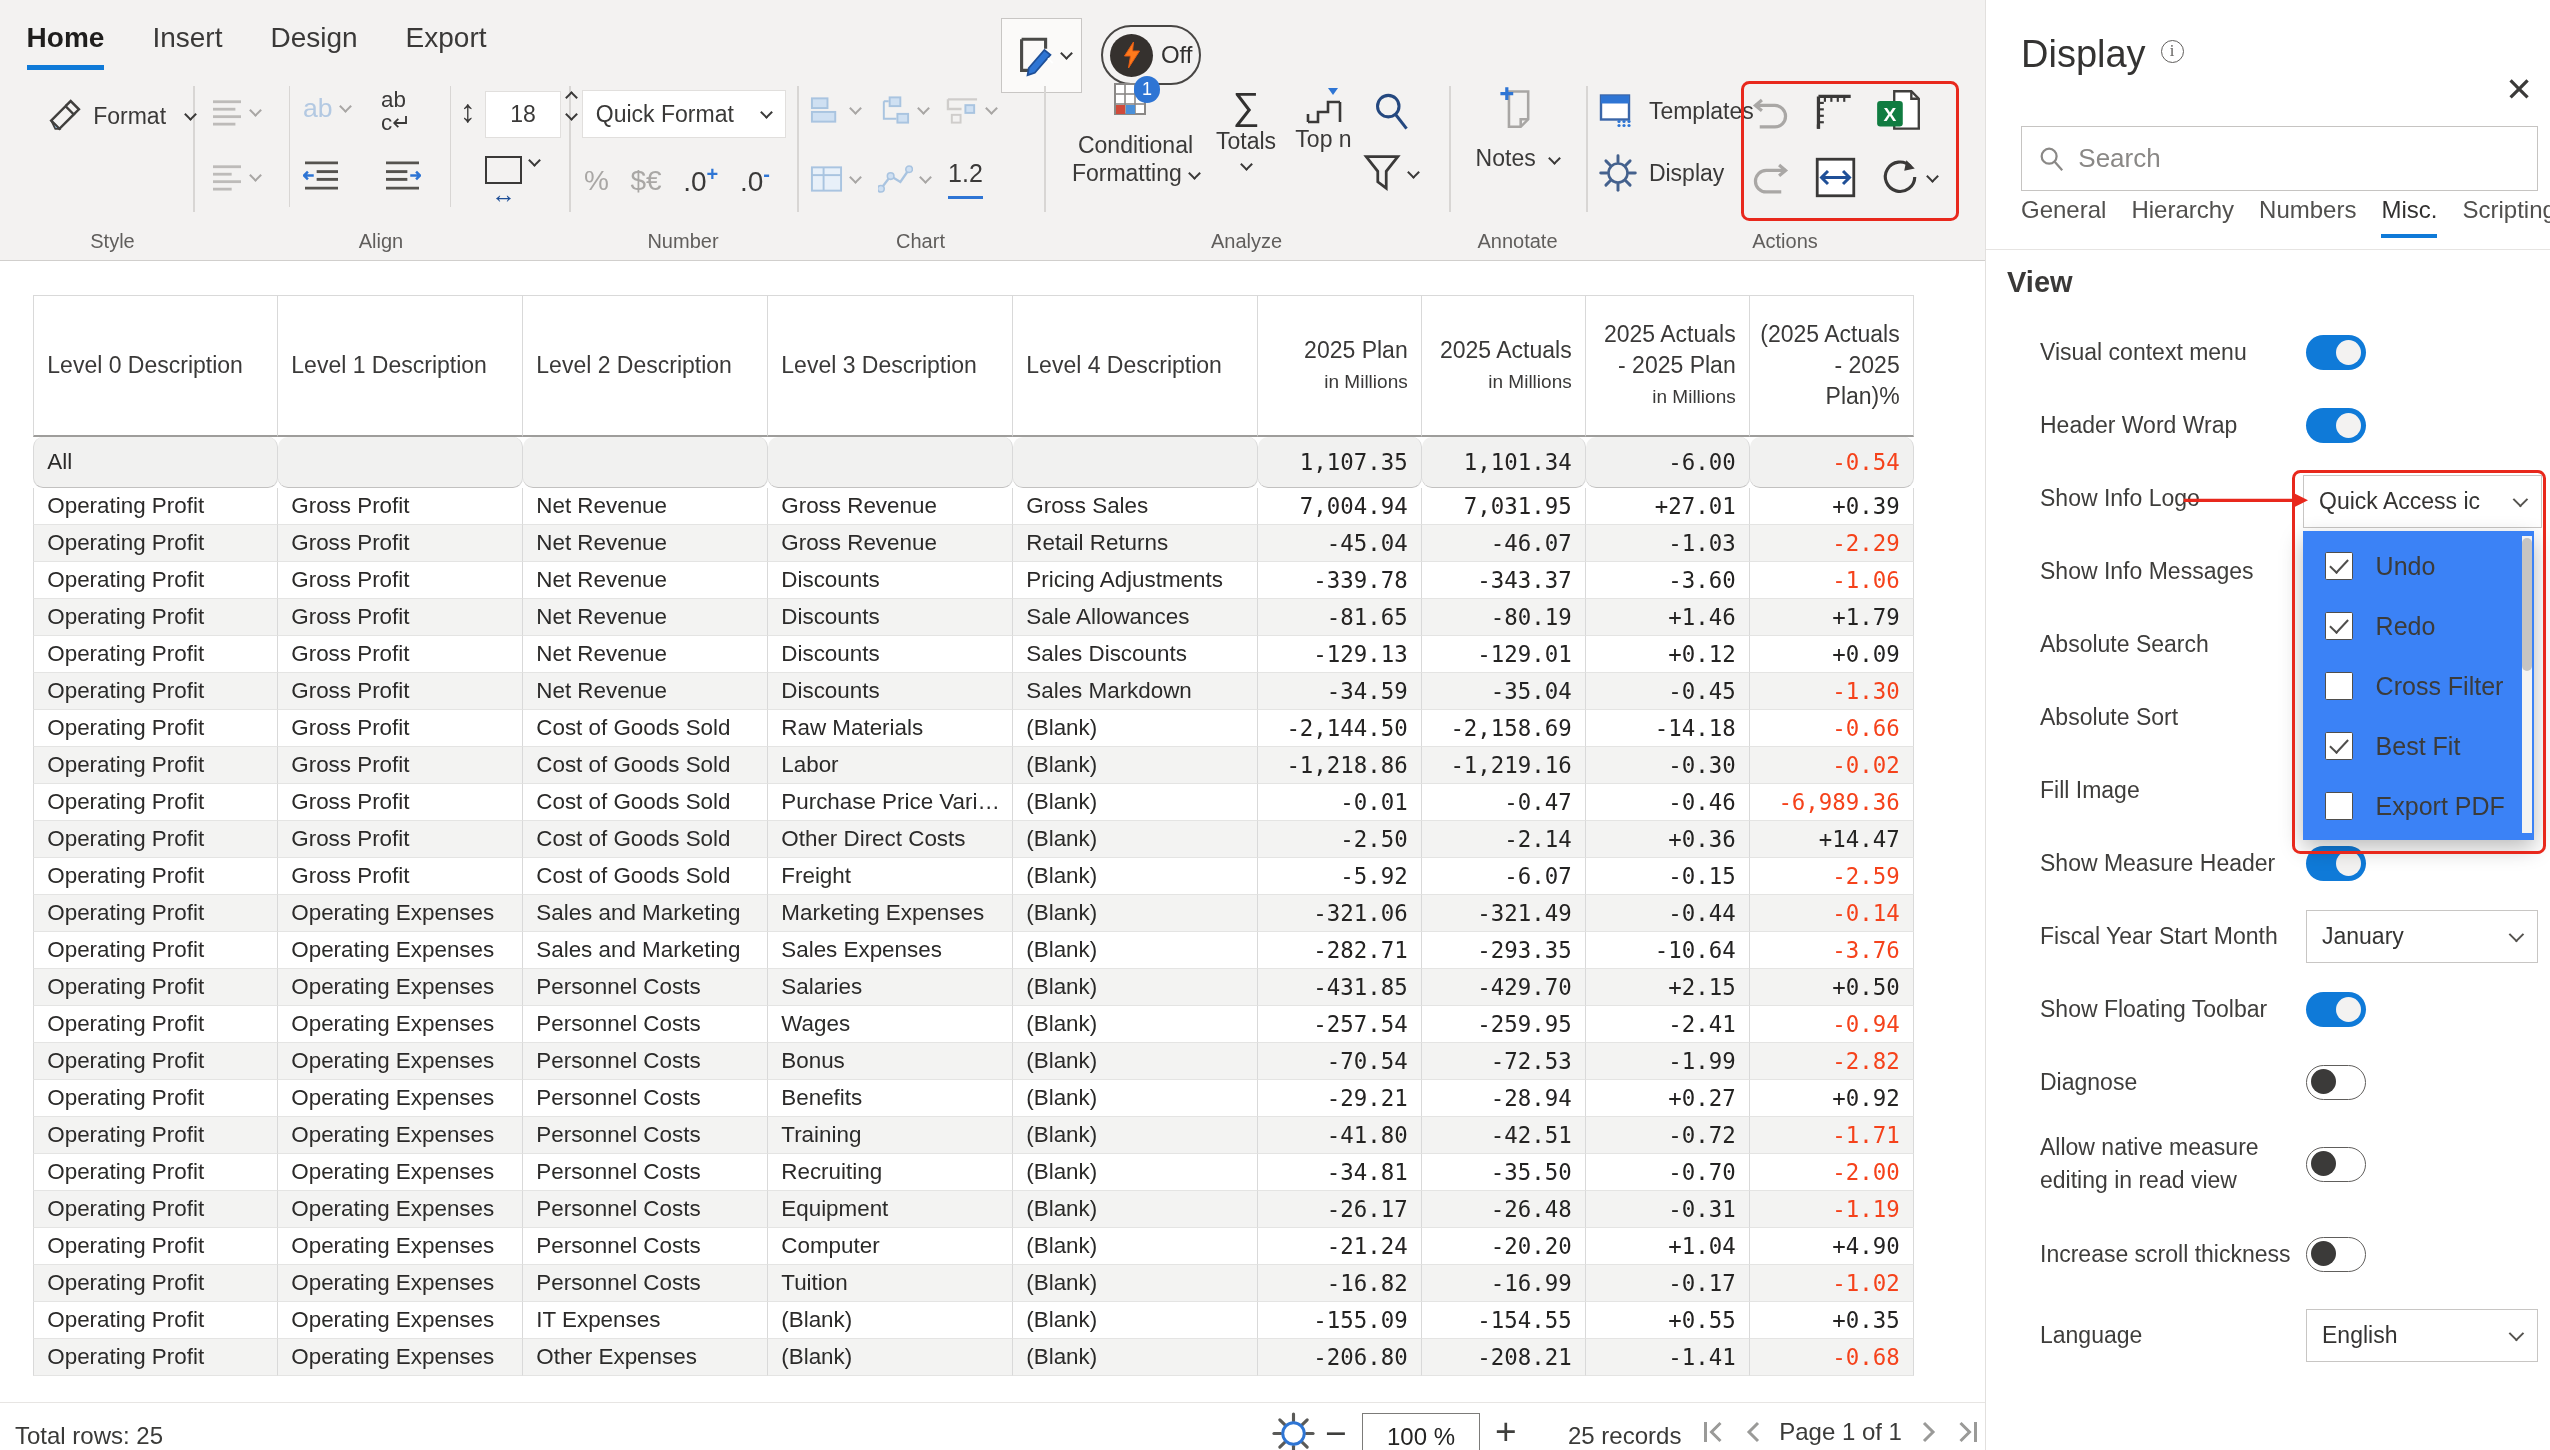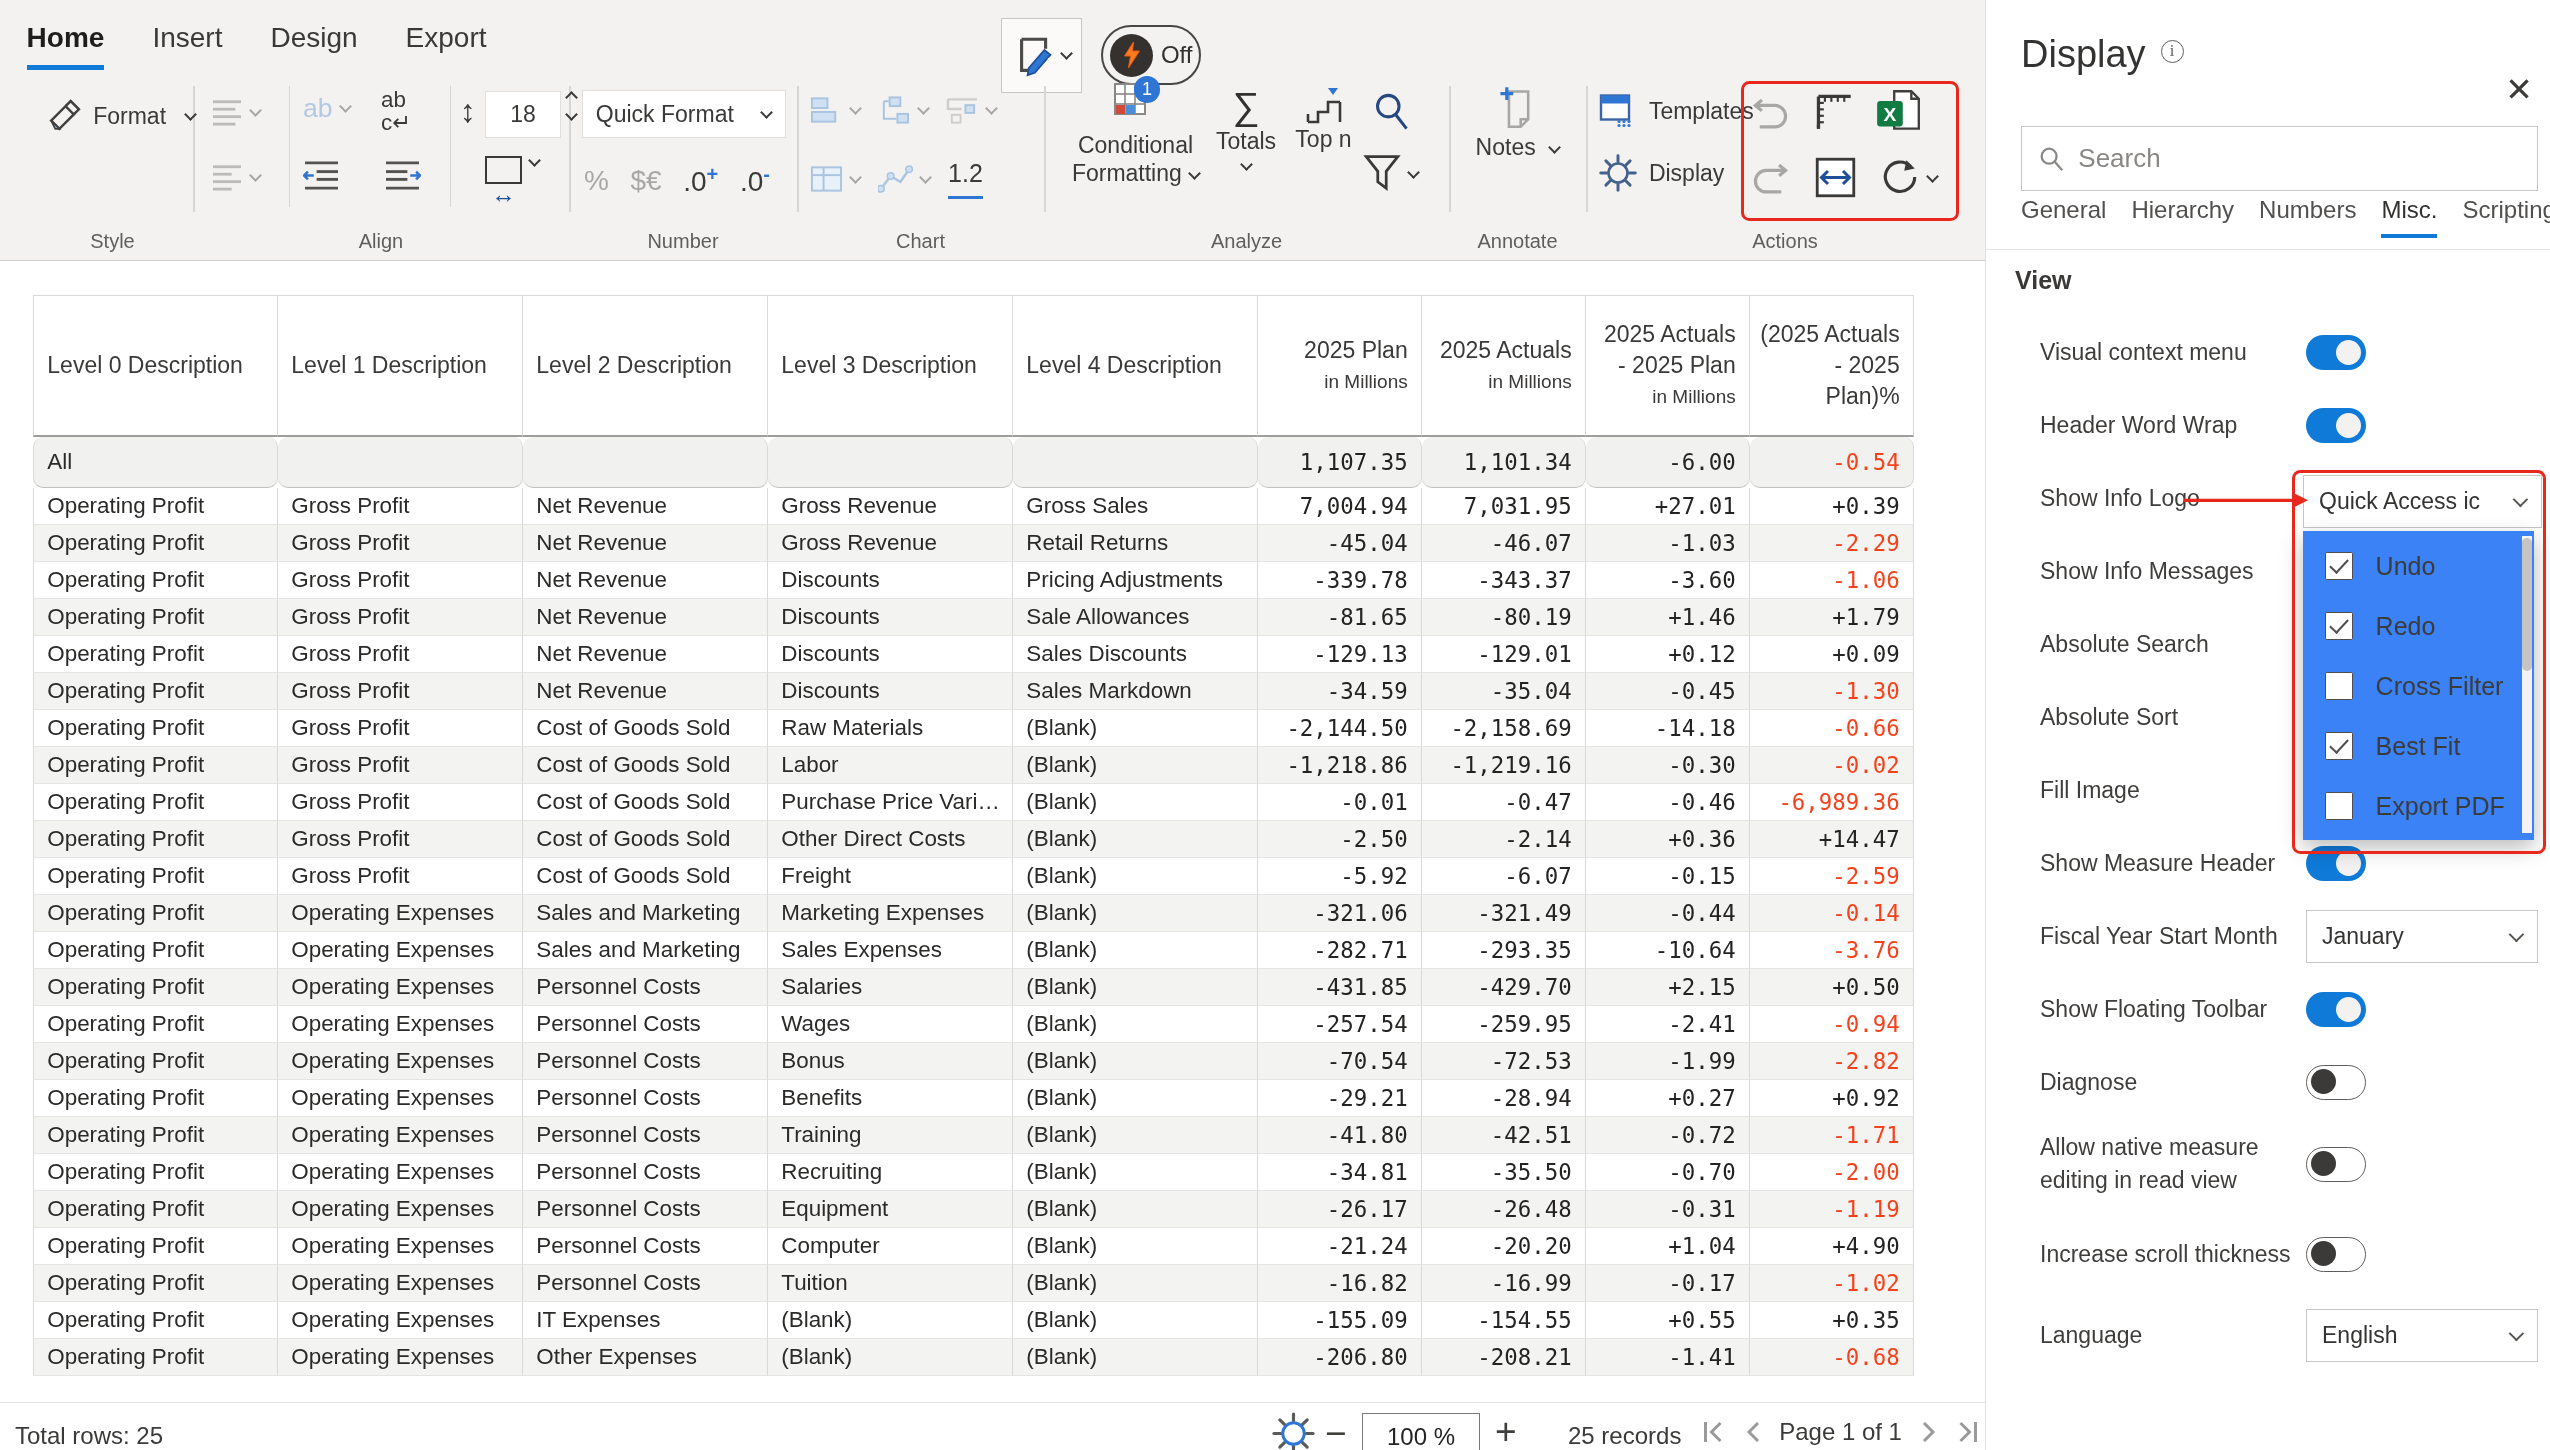--- a/index.html
+++ b/index.html
@@ -57,21 +57,21 @@
   .panel{position:absolute;left:1985px;top:0;width:566px;height:1451px;background:#fff;border-left:1.7px solid #e2e0de;}
   .ptitle{position:absolute;left:35px;top:33px;display:flex;align-items:flex-start;gap:15px;font-size:38px;color:#343332;}
   .infoc{width:23px;height:23px;border-radius:50%;border:1.7px solid #605e5c;color:#605e5c;font-size:16.6px;display:flex;align-items:center;justify-content:center;margin-top:6.6px;font-family:"Liberation Serif",serif;}
   .closex{position:absolute;right:18px;top:73px;font-size:33px;color:#3b3a39;cursor:pointer;line-height:33px;}
   .searchbox{position:absolute;left:35px;top:126px;width:517px;height:65px;border:1.7px solid #c6c4c2;background:#fff;display:flex;align-items:center;gap:13.3px;padding-left:15px;}
   .phtext{font-size:26px;color:#8a8886;}
   .ptabs{position:absolute;left:35px;top:196px;display:flex;gap:25px;font-size:24px;color:#51504e;}
   .ptab{padding-bottom:10px;cursor:pointer;}
   .ptab.active{color:#323130;border-bottom:4.2px solid var(--accent);}
   .pdiv{position:absolute;left:0;top:249px;width:566px;border-top:0.8px solid #e6e4e2;}
-  .viewh{position:absolute;left:29px;top:266px;font-size:25px;font-weight:bold;color:#3a3938;}
+  .viewh{position:absolute;left:21px;top:266px;font-size:29px;font-weight:bold;color:#3a3938;}
   .settings{position:absolute;left:54px;top:316px;width:498px;}
   .srow{height:73px;display:flex;align-items:center;}
   .srow.tall{height:90px;}
   .slabel{flex:0 0 266px;font-size:23px;color:#3e3d3b;line-height:33px;white-space:normal;}
   .toggle{width:60px;height:35px;border-radius:17.4px;position:relative;cursor:pointer;}
   .toggle.on{background:var(--accent);}
   .toggle.on .knob{position:absolute;right:5px;top:5px;width:25px;height:25px;border-radius:50%;background:#f3f2f1;}
   .toggle.off{background:#fff;border:1.7px solid #605e5c;}
   .toggle.off .knob{position:absolute;left:4.2px;top:3.3px;width:25px;height:25px;border-radius:50%;background:#3b3a39;}
   .select{width:239px;height:53px;border:1.7px solid #c8c6c4;background:#fff;display:flex;align-items:center;padding:0 15px;font-size:23px;color:#34333?;color:#343332;cursor:pointer;}
@@ -327,21 +327,21 @@
       <div class="glabel">Analyze</div>
     </div>
 
     <div class="group" style="left:1449px;width:137px;">
       <div class="abs" style="left:0;top:83px;width:137px;text-align:center;cursor:pointer;">
         <svg width="43" height="47" viewBox="0 0 40 44" style="margin:0 auto;">
           <path d="M12 8 h18 v26 l-7 7 h-11 z" fill="none" stroke="#a8a6a4" stroke-width="2.4"></path>
           <path d="M30 34 h-7 v7" fill="none" stroke="#a8a6a4" stroke-width="2.4"></path>
           <path d="M10 4 v12 M4 10 h12" stroke="#2e75d4" stroke-width="3"></path>
         </svg>
-        <div class="ctext" style="margin-top:4px;">
+        <div class="ctext" style="margin-top:15px;">
           <span>Notes</span>
           <span class="chv"></span>
         </div>
       </div>
       <div class="glabel">Annotate</div>
     </div>
 
     <div class="group" style="left:1586px;width:398px;">
       <div class="abs" style="left:13.3px;top:93px;display:flex;align-items:center;gap:11.6px;cursor:pointer;">
         <svg width="38" height="37" viewBox="0 0 38 36">

